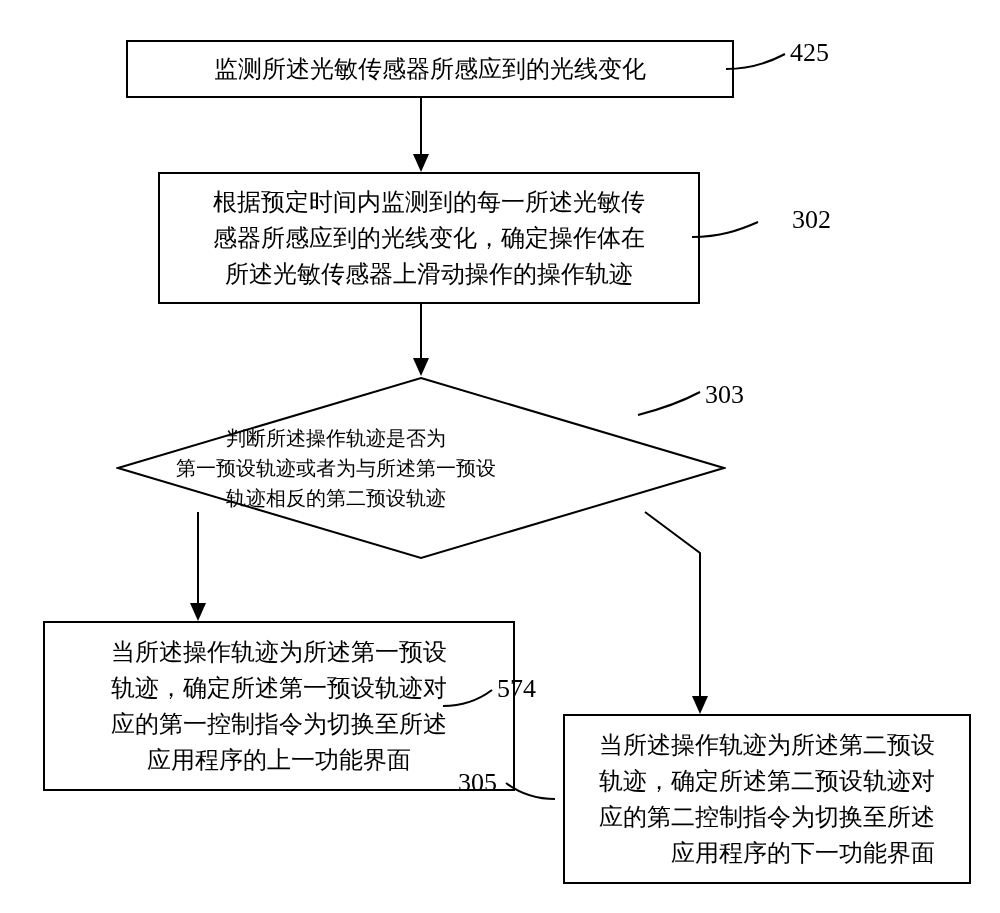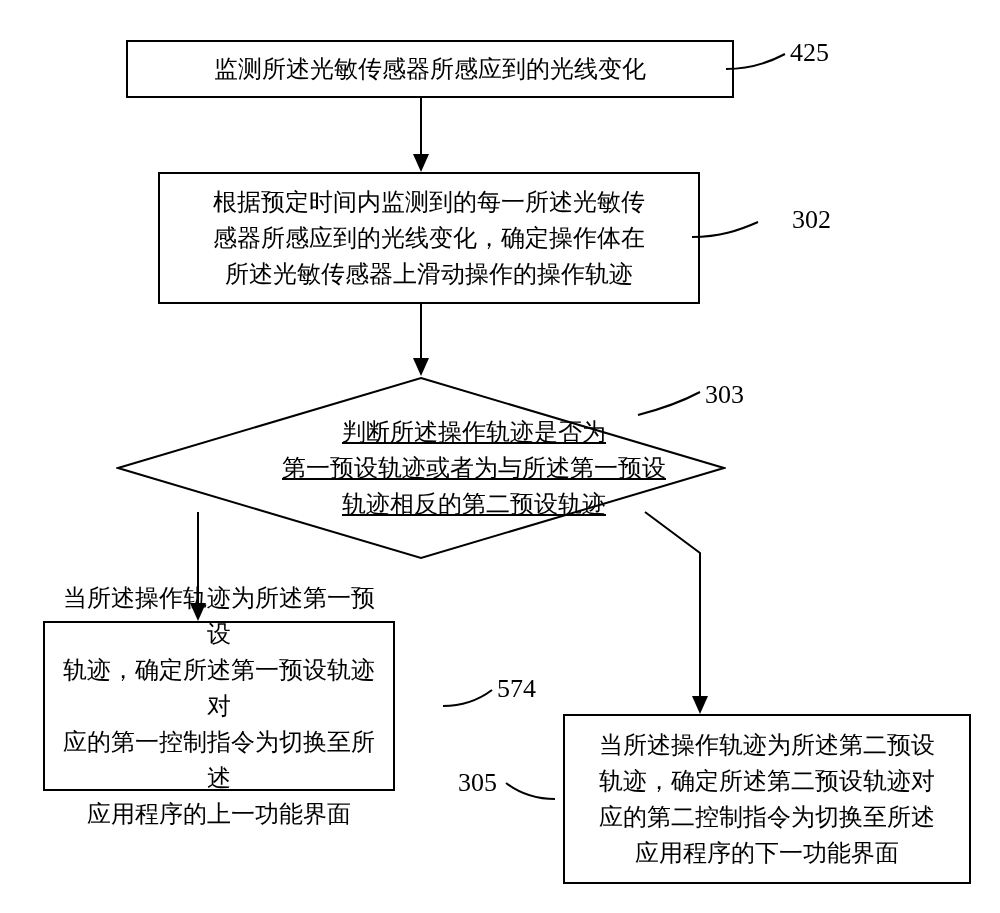--- a/index.html
+++ b/index.html
@@ -26,28 +26,27 @@
     margin-left: 8px;
   }
   .diamond {
     position: absolute;
   }
   .diamond svg { position: absolute; top:0; left:0; }
   .diamond-text {
     position: absolute;
     display: flex;
     align-items: center;
-    justify-content: flex-end;
+    justify-content: flex-start;
     text-align: center;
-    font-size: 24px;
+    font-size: 20px;
     line-height: 1.5;
     width: 100%;
     height: 100%;
     padding: 0 60px;
-    text-decoration: underline;
   }
   .label {
     position: absolute;
     font-size: 26px;
   }
 </style>
 </head>
 <body>
 
 <div class="box" style="left:118px; top:40px; width:608px; height:58px;">
@@ -97,32 +96,32 @@
 <svg width="1000" height="913" style="position:absolute; left:0; top:0; pointer-events:none;">
   <path d="M198 512 L198 607" stroke="#000" stroke-width="2" fill="none"></path>
   <polygon points="198,621 190,603 206,603" fill="#000"></polygon>
 </svg>
 
 <svg width="1000" height="913" style="position:absolute; left:0; top:0; pointer-events:none;">
   <path d="M645 512 L700 553 L700 700" stroke="#000" stroke-width="2" fill="none"></path>
   <polygon points="700,714 692,696 708,696" fill="#000"></polygon>
 </svg>
 
-<div class="box" style="left:35px; top:621px; width:352px; height:170px; white-space:pre-line;justify-content:flex-end;">
+<div class="box" style="left:35px; top:621px; width:472px; height:170px; white-space:pre-line;">
   <span>当所述操作轨迹为所述第一预设
 轨迹，确定所述第一预设轨迹对
 应的第一控制指令为切换至所述
 应用程序的上一功能界面</span>
 </div>
 <svg class="conn" width="1000" height="913" style="position:absolute; pointer-events:none;">
   <path d="M443 706 C 465 706 480 699 492 690" stroke="#000" stroke-width="2" fill="none"></path>
 </svg>
 <div class="label" style="left:497px; top:674px;">574</div>
 
-<div class="box" style="left:555px; top:714px; width:408px; height:170px; white-space:pre-line;">
+<div class="box" style="left:555px; top:714px; width:408px; height:170px; white-space:pre-line;text-align:right;">
   <span>当所述操作轨迹为所述第二预设
 轨迹，确定所述第二预设轨迹对
 应的第二控制指令为切换至所述
 应用程序的下一功能界面</span>
 </div>
 <svg class="conn" width="1000" height="913" style="position:absolute; pointer-events:none;">
   <path d="M555 799 C 533 799 518 792 506 783" stroke="#000" stroke-width="2" fill="none"></path>
 </svg>
 <div class="label" style="left:458px; top:768px;">305</div>
 

